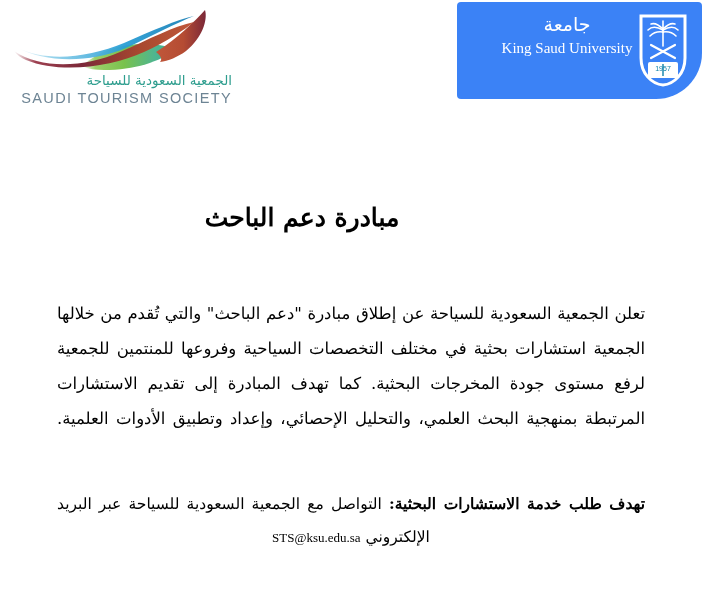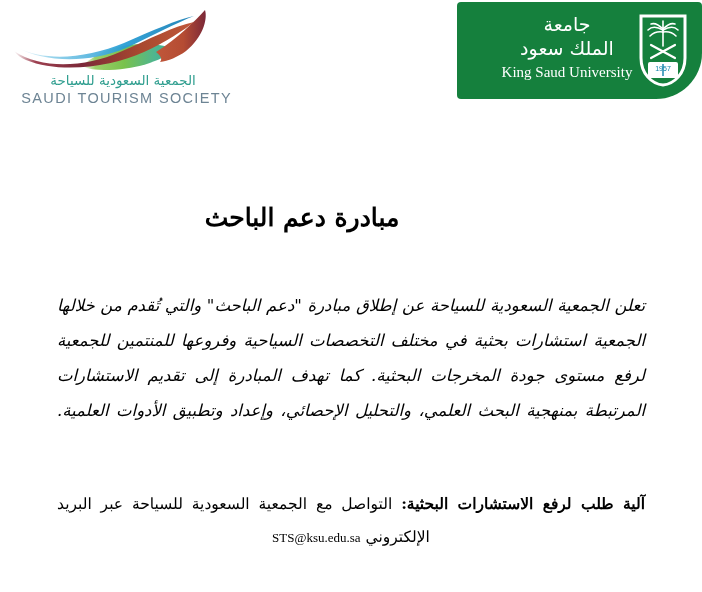--- a/index.html
+++ b/index.html
@@ -39,21 +39,20 @@
     left: 0;
     top: 0;
     width: 228px;
     height: 72px;
   }
   .sts-arabic {
     position: absolute;
     left: 6px;
     top: 68px;
     width: 218px;
-    text-align: center;
     font-family: "DejaVu Sans", sans-serif;
     font-size: 13.5px;
     letter-spacing: 1.1px;
     color: #2f9e8f;
     direction: rtl;
     white-space: nowrap;
   }
   .sts-latin {
     position: absolute;
     left: 2px;
@@ -68,21 +67,21 @@
     white-space: nowrap;
   }
 
   
   .ksu-logo {
     position: absolute;
     right: 0px;
     top: 2px;
     width: 245px;
     height: 97px;
-    background: #15803d;
+    background: #3b82f6;
     border-radius: 4px 4px 46px 4px;
     overflow: hidden;
   }
   .ksu-text-block {
     position: absolute;
     right: 60px;
     top: 11px;
     width: 150px;
     text-align: center;
     direction: rtl;
@@ -128,27 +127,26 @@
     text-align: center;
     font-family: "DejaVu Serif", "Liberation Serif", serif;
     font-size: 25px;
     font-weight: 700;
     direction: rtl;
     color: #000000;
   }
 
   .content {
     position: absolute;
-    top: 288px;
+    top: 296px;
     left: 57px;
     width: 588px;
     direction: rtl;
     text-align: justify;
     text-align-last: justify;
-    font-style: italic;
   }
   .para {
     font-family: "DejaVu Serif", "Liberation Serif", serif;
     font-size: 16.5px;
     line-height: 35px;
     color: #000000;
     margin: 0;
     text-align: justify;
   }
 
@@ -222,21 +220,20 @@
       <path d="M 10 44 C 38 58, 80 54, 116 39 C 146 26, 168 16, 186 12
                C 168 19, 146 31, 118 44 C 80 60, 36 58, 10 44 Z" fill="url(#gBlue)" opacity="0.95"></path>
     </svg>
     <div class="sts-arabic">الجمعية السعودية للسياحة</div>
     <div class="sts-latin">SAUDI TOURISM SOCIETY</div>
   </div>
 
   <div class="ksu-logo">
     <div class="ksu-text-block">
       <div class="ksu-ar1">جامعة</div>
-      <div class="ksu-ar2">الملك سعود</div>
       <div class="ksu-en">King Saud University</div>
     </div>
     <svg class="ksu-shield" viewBox="0 0 50 76">
       <path d="M 3 4 L 47 4 L 47 46 C 47 62, 36 72, 25 73 C 14 72, 3 62, 3 46 Z" fill="none" stroke="#ffffff" stroke-width="3"></path>
 
       <g stroke="#ffffff" stroke-width="1.6" fill="none" stroke-linecap="round">
         <path d="M 25 16 L 25 34"></path>
         <path d="M 25 18 C 18 14, 13 15, 10 18"></path>
         <path d="M 25 18 C 32 14, 37 15, 40 18"></path>
         <path d="M 25 17 C 20 12, 16 11, 13 12"></path>
@@ -260,14 +257,14 @@
   </div>
 </div>
 
 <h1 class="page-title">مبادرة دعم الباحث</h1>
 
 <div class="content">
   <p class="para">تعلن الجمعية السعودية للسياحة عن إطلاق مبادرة "دعم الباحث" والتي تُقدم من خلالها الجمعية استشارات بحثية في مختلف التخصصات السياحية وفروعها للمنتمين للجمعية لرفع مستوى جودة المخرجات البحثية. كما تهدف المبادرة إلى تقديم الاستشارات المرتبطة بمنهجية البحث العلمي، والتحليل الإحصائي، وإعداد وتطبيق الأدوات العلمية.</p>
 </div>
 
 <div class="contact-block">
-  <span class="contact-label">آلية طلب لرفع الاستشارات البحثية:</span><span> التواصل مع الجمعية السعودية للسياحة عبر البريد الإلكتروني </span><span class="email">STS@ksu.edu.sa</span>
+  <span class="contact-label">تهدف طلب خدمة الاستشارات البحثية:</span><span> التواصل مع الجمعية السعودية للسياحة عبر البريد الإلكتروني </span><span class="email">STS@ksu.edu.sa</span>
 </div>
 
 </body></html>

